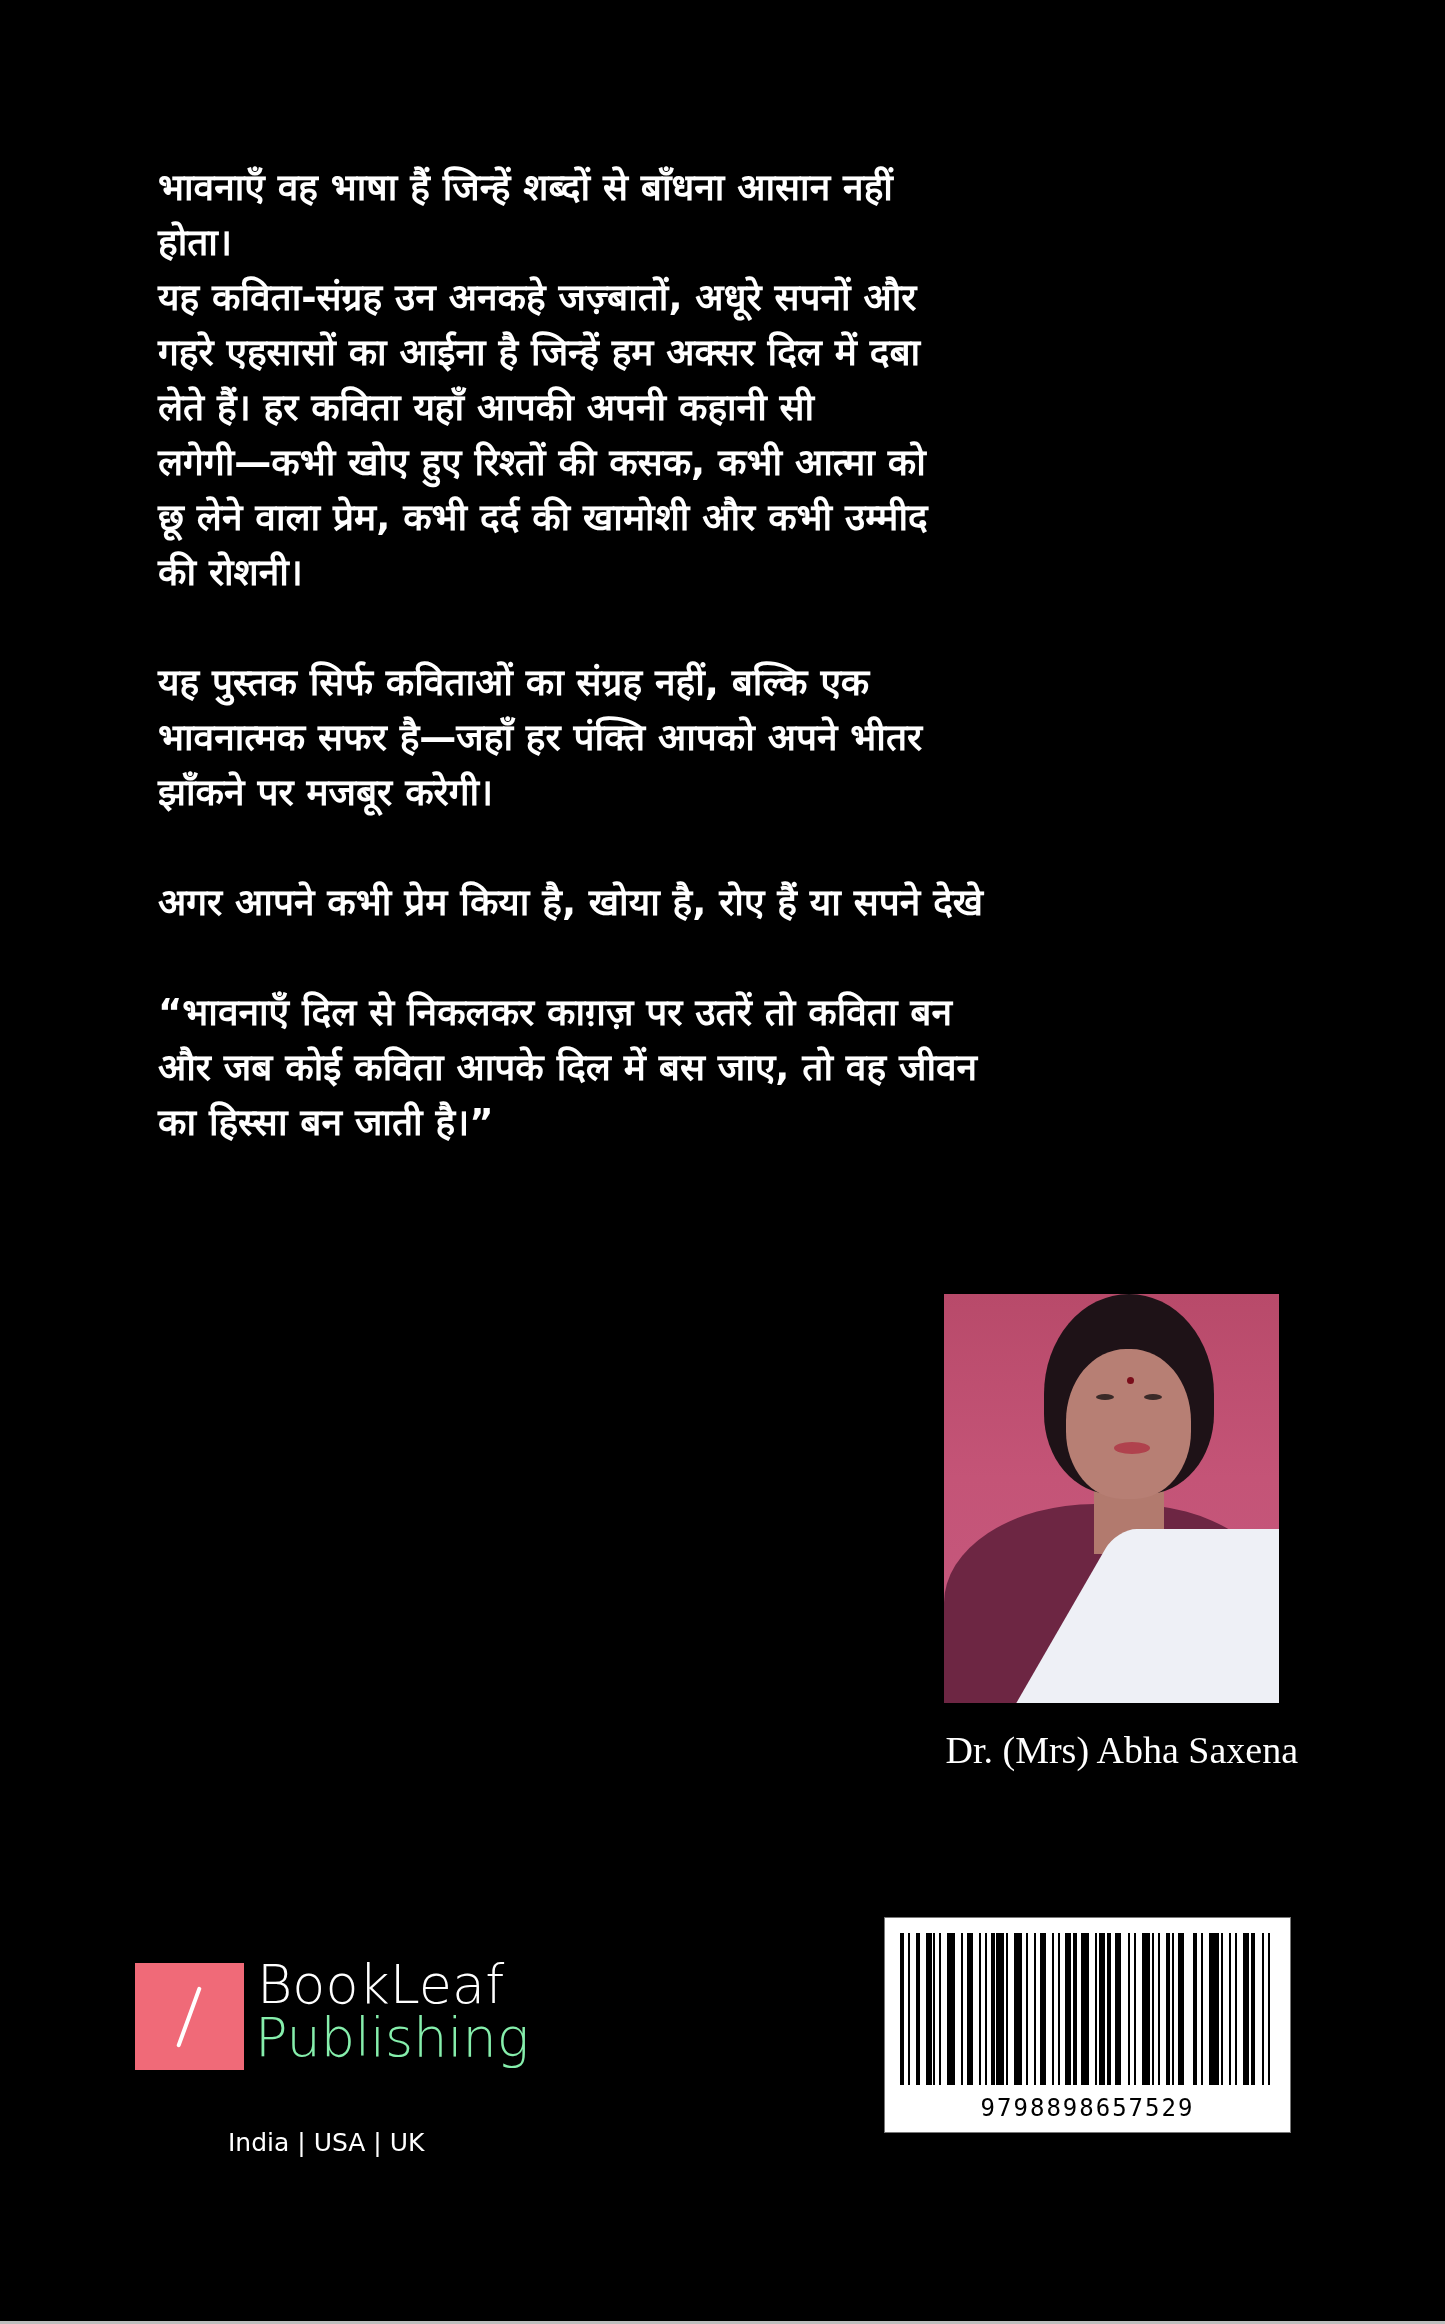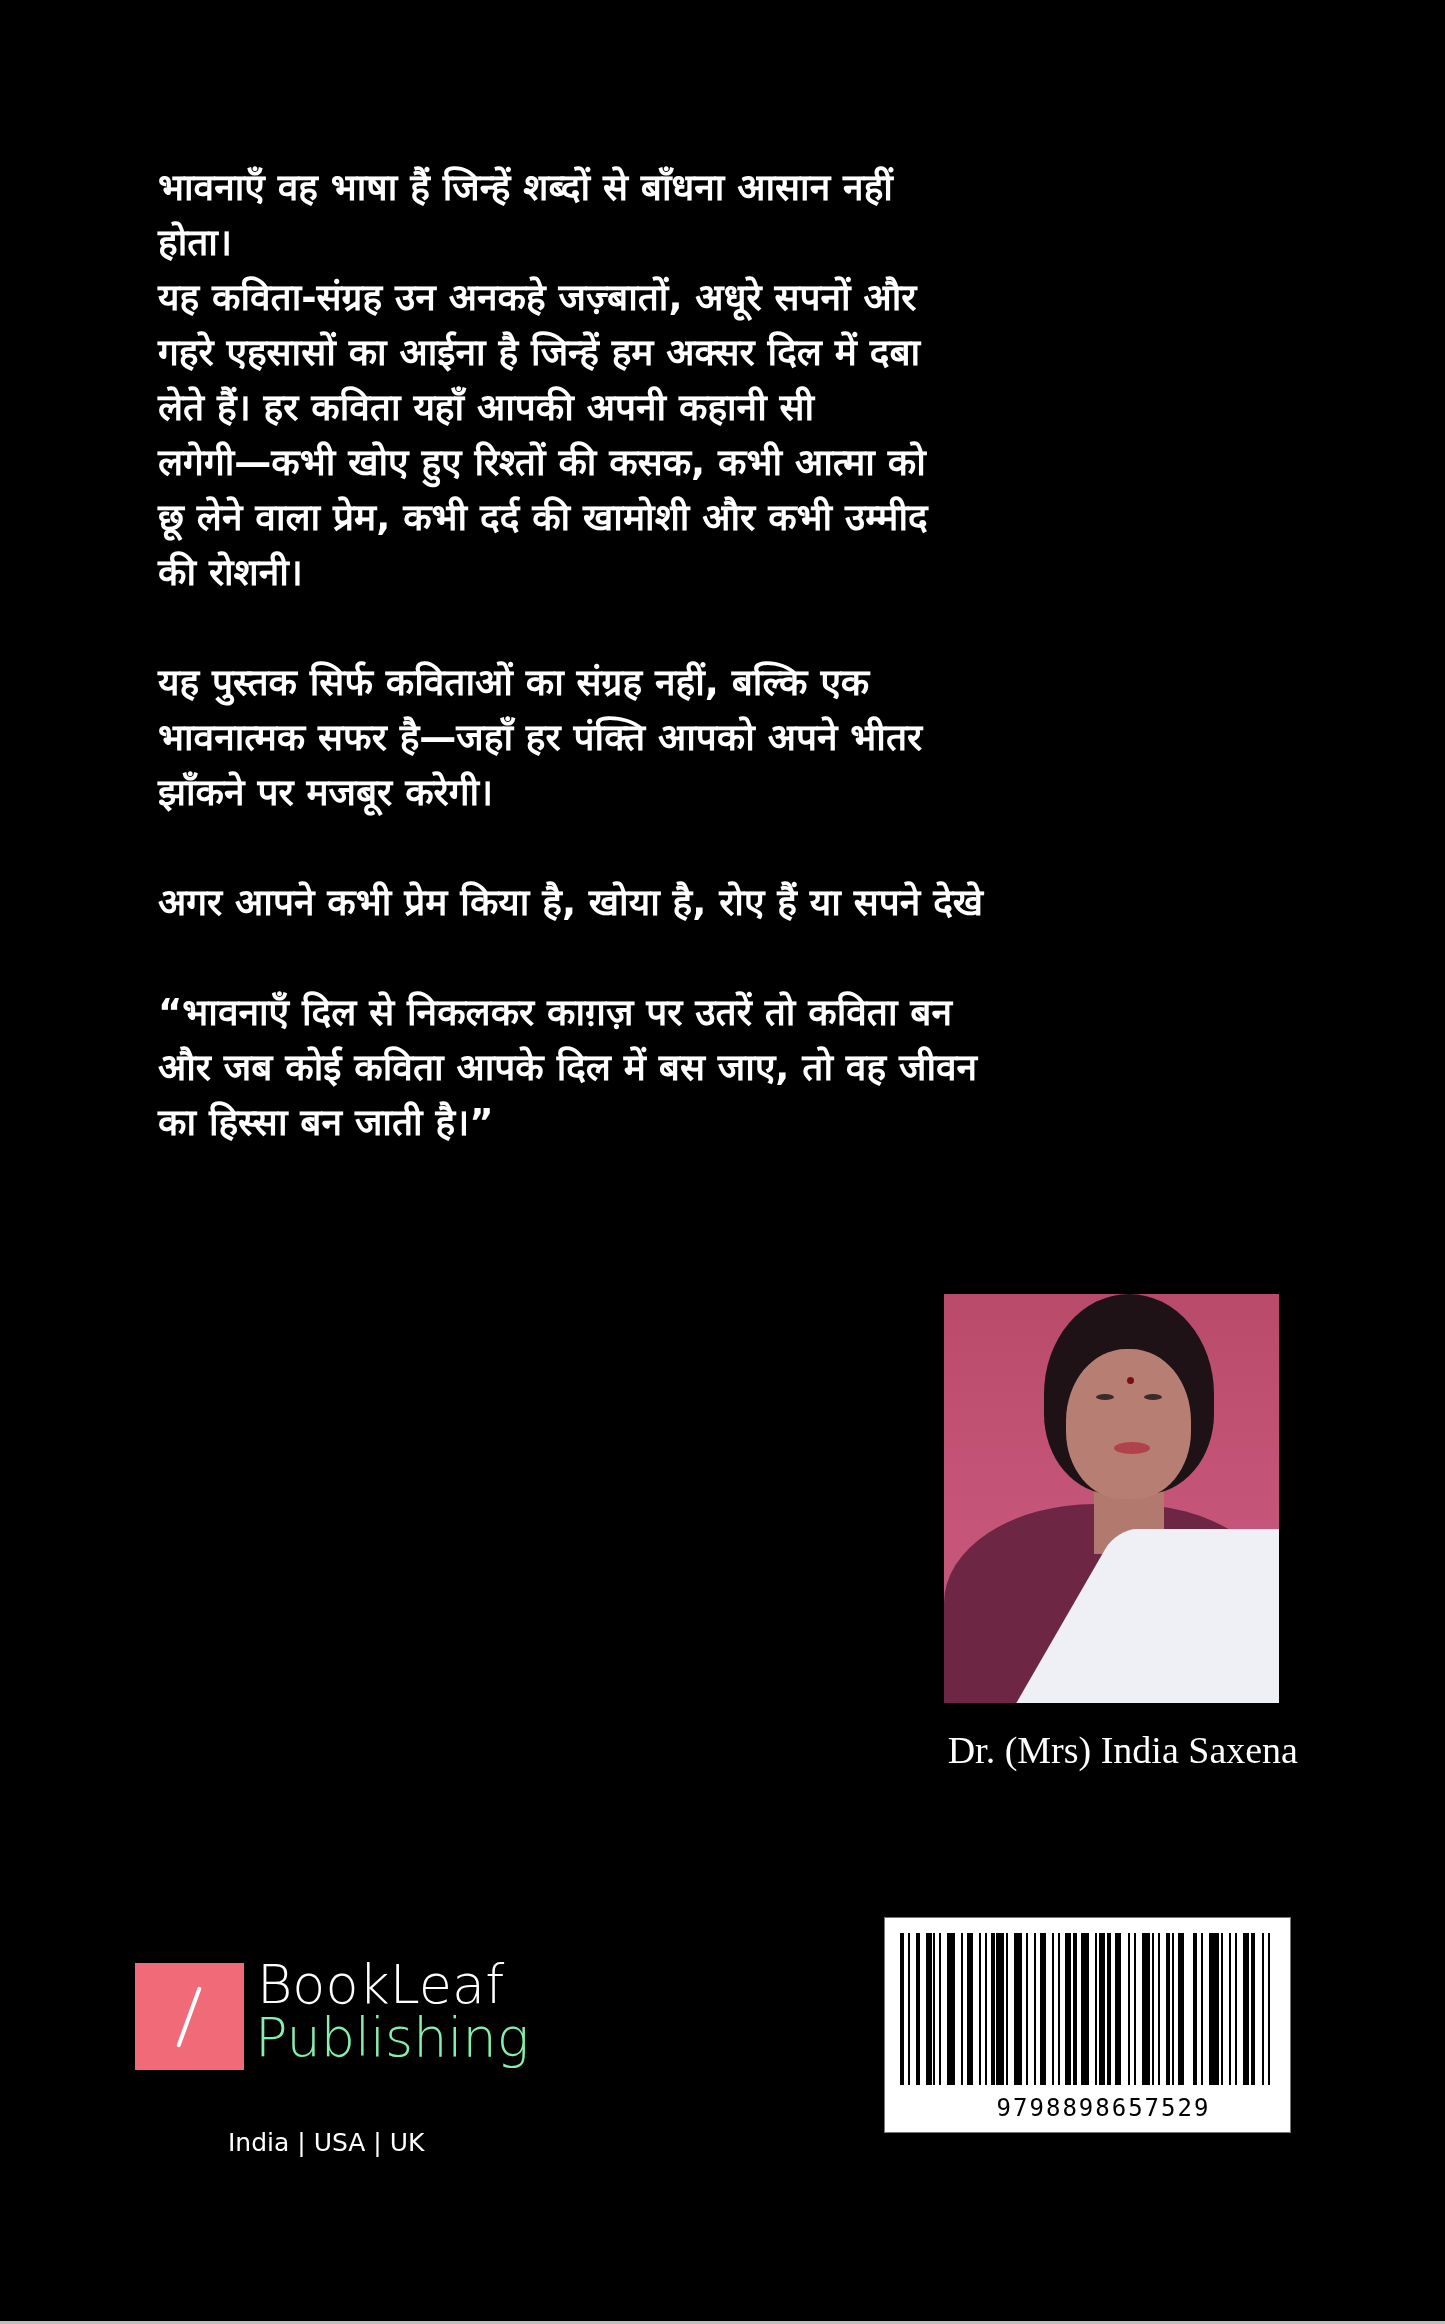--- a/index.html
+++ b/index.html
@@ -28,21 +28,21 @@
   .logo { position: absolute; left: 135px; top: 1963px; }
   .logo-box { position: absolute; left: 0; top: 0; width: 109px; height: 107px; background: #f06a78; }
   .logo-slash { position: absolute; left: 52px; top: 22px; width: 4px; height: 64px; background: #fff; transform: rotate(20deg); border-radius: 2px; }
   .logo-line1 { position: absolute; left: 122px; top: -8px; font-family: "DejaVu Sans", sans-serif; font-weight: 200; font-size: 54px; letter-spacing: 0px; color: #fff; white-space: nowrap; line-height: 60px; }
   .logo-line2 { position: absolute; left: 120px; top: 45px; font-family: "DejaVu Sans", sans-serif; font-weight: 200; font-size: 54px; color: #86efac; white-space: nowrap; line-height: 60px; }
   .logo-regions { position: absolute; left: 93px; top: 134px; font-family: "DejaVu Sans", sans-serif; font-size: 25px; color: #fff; white-space: nowrap; margin-top: 31px; }
 
   .barcode { position: absolute; left: 884px; top: 1917px; width: 407px; height: 216px; background: #fff; border: 1px solid #777; box-sizing: border-box; }
   .bars { position: absolute; left: 15px; top: 15px; width: 377px; height: 152px; display: flex; align-items: stretch; }
   .bars span { display: block; height: 100%; }
-  .barcode-number { position: absolute; left: 0; top: 176px; width: 100%; text-align: center; font-family: "DejaVu Sans Mono", monospace; font-size: 24px; color: #000; letter-spacing: 2px; padding-left: 16px; }
+  .barcode-number { position: absolute; left: 0; top: 176px; width: 100%; text-align: center; font-family: "DejaVu Sans Mono", monospace; font-size: 24px; color: #000; letter-spacing: 2px; }
 </style>
 </head>
 <body>
 
 <div class="page">
 
   <div class="blurb">
     <p class="para">
       <span class="line">भावनाएँ वह भाषा हैं जिन्हें शब्दों से बाँधना आसान नहीं</span>
       <span class="line">होता।</span>
@@ -73,21 +73,21 @@
     <div class="neck"></div>
     <div class="saree"></div>
     <div class="hair"></div>
     <div class="face"></div>
     <div class="bindi"></div>
     <div class="eye" style="left:152px;"></div>
     <div class="eye" style="left:200px;"></div>
     <div class="lips"></div>
   </div>
 
-  <div class="author">Dr. (Mrs) India Saxena</div>
+  <div class="author">Dr. (Mrs) Abha Saxena</div>
 
   <div class="logo">
     <div class="logo-box">
       <div class="logo-slash"></div>
     </div>
     <div class="logo-line1">BookLeaf</div>
     <div class="logo-line2">Publishing</div>
     <div class="logo-regions">India | USA | UK</div>
   </div>
 

